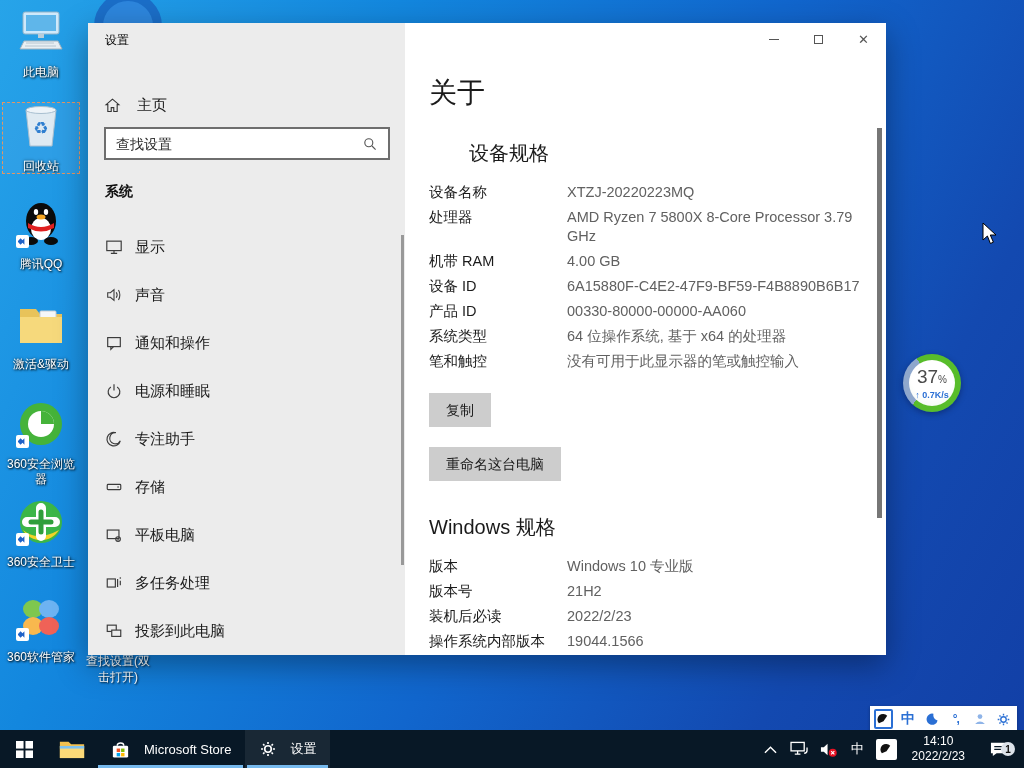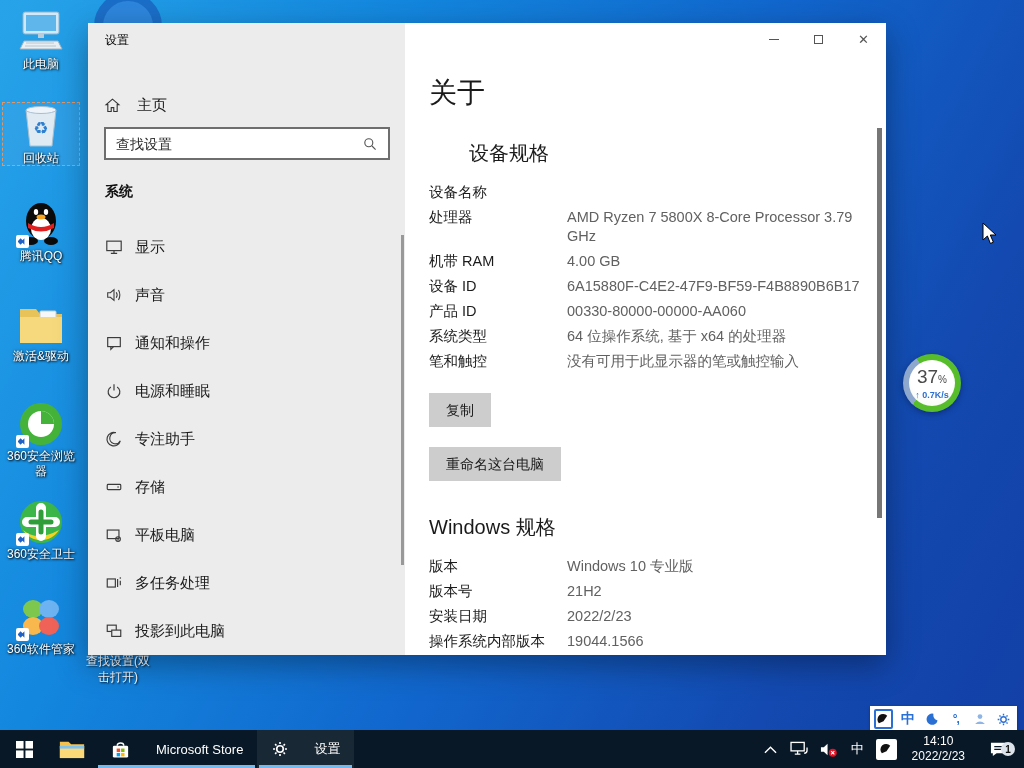--- a/index.html
+++ b/index.html
@@ -4,21 +4,21 @@
 <style>
   * { margin:0; padding:0; box-sizing:border-box; }
   html,body { width:1024px; height:768px; overflow:hidden; }
   body { font-family:"Liberation Sans","DejaVu Sans",sans-serif; }
   #stage { position:relative; width:1024px; height:768px; overflow:hidden;
     background:linear-gradient(118deg,#27a4e9 0%,#1387de 28%,#1166cd 55%,#1349b0 80%,#123fa6 100%); }
 
   
   .d-icon { position:absolute; left:2px; width:78px; text-align:center; cursor:default; }
   .d-icon .art { position:relative; height:48px; display:flex; align-items:center; justify-content:center; }
-  .d-icon .lbl { margin-top:1px; font-size:12px; line-height:15px; color:#fff;
+  .d-icon .lbl { margin-top:9px; font-size:12px; line-height:15px; color:#fff;
     text-shadow:1px 1px 2px rgba(0,0,0,.9), 0 0 3px rgba(0,0,0,.7); }
   .d-icon.selected { outline:1px dashed rgba(235,150,95,.95); outline-offset:-1px; background:rgba(120,180,235,.15); }
   .shortcut-badge { position:absolute; left:14px; bottom:0; width:13px; height:13px; background:#fff;
     border-radius:2px; display:flex; align-items:center; justify-content:center; }
   .readme-lbl { position:absolute; left:86px; top:653px; width:64px; font-size:12px; line-height:16px;
     color:#fff; text-align:center; text-shadow:1px 1px 2px rgba(0,0,0,.9); }
 
   
   .peek-circle { position:absolute; left:94px; top:-8px; width:68px; height:68px; border-radius:50%;
     background:#2d86dd; border:9px solid #1b6ec8; z-index:1; }
@@ -82,21 +82,21 @@
   .ime-logo { border:2px solid #2a6fd4; border-radius:2px; background:#fff; }
   .ime-cn { color:#2a6fd4; font-weight:bold; font-size:14px; }
   .ime-punct { color:#2a6fd4; font-weight:bold; font-size:12px; letter-spacing:-1px; }
 
   
   .taskbar { position:absolute; left:0; top:730px; width:1024px; height:38px; background:#081826; z-index:7;
     display:flex; align-items:stretch; }
   .tb-btn { display:flex; align-items:center; justify-content:center; position:relative; }
   .tb-start { width:48px; }
   .tb-explorer { width:48px; }
-  .tb-app { padding:0 14px; gap:25px; }
+  .tb-app { padding:0 14px; gap:13px; }
   .tb-app .t { color:#fff; font-size:13px; }
   .tb-app .underline { position:absolute; left:2px; right:2px; bottom:0; height:3px; background:#76b9ed; }
   .tb-settings { background:rgba(255,255,255,.07); }
   .tb-spacer { flex:1; }
   .tray { display:flex; align-items:center; gap:7px; padding-right:6px; }
   .tray-ic { width:22px; display:flex; align-items:center; justify-content:center; position:relative; }
   .tray .cn { color:#fff; font-size:13px; }
   .ime-square { width:21px; height:21px; background:#fff; border-radius:2px; display:flex; align-items:center; justify-content:center; }
   .clock { color:#fff; font-size:12px; line-height:15px; text-align:center; padding:0 8px; }
   .notif { position:relative; width:38px; display:flex; align-items:center; justify-content:center; }
@@ -315,20 +315,21 @@
     </div>
 
     <div class="main">
       <div class="main-inner">
         <div class="page-title">关于</div>
 
         <div class="h2 first">设备规格</div>
         <div class="rows">
           <div class="row">
               <span class="lbl">设备名称</span>
+              <span class="val">XTZJ-20220223MQ</span>
             </div>
           <div class="row">
               <span class="lbl">处理器</span>
               <span class="val">AMD Ryzen 7 5800X 8-Core Processor 3.79 GHz</span>
             </div>
           <div class="row">
               <span class="lbl">机带 RAM</span>
               <span class="val">4.00 GB</span>
             </div>
           <div class="row">
@@ -356,21 +357,21 @@
         <div class="rows">
           <div class="row">
               <span class="lbl">版本</span>
               <span class="val">Windows 10 专业版</span>
             </div>
           <div class="row">
               <span class="lbl">版本号</span>
               <span class="val">21H2</span>
             </div>
           <div class="row">
-              <span class="lbl">安装日期</span>
+              <span class="lbl">装机后必读</span>
               <span class="val">2022/2/23</span>
             </div>
           <div class="row">
               <span class="lbl">操作系统内部版本</span>
               <span class="val">19044.1566</span>
             </div>
 
         </div>
       </div>
       <div class="main-scroll"></div>

